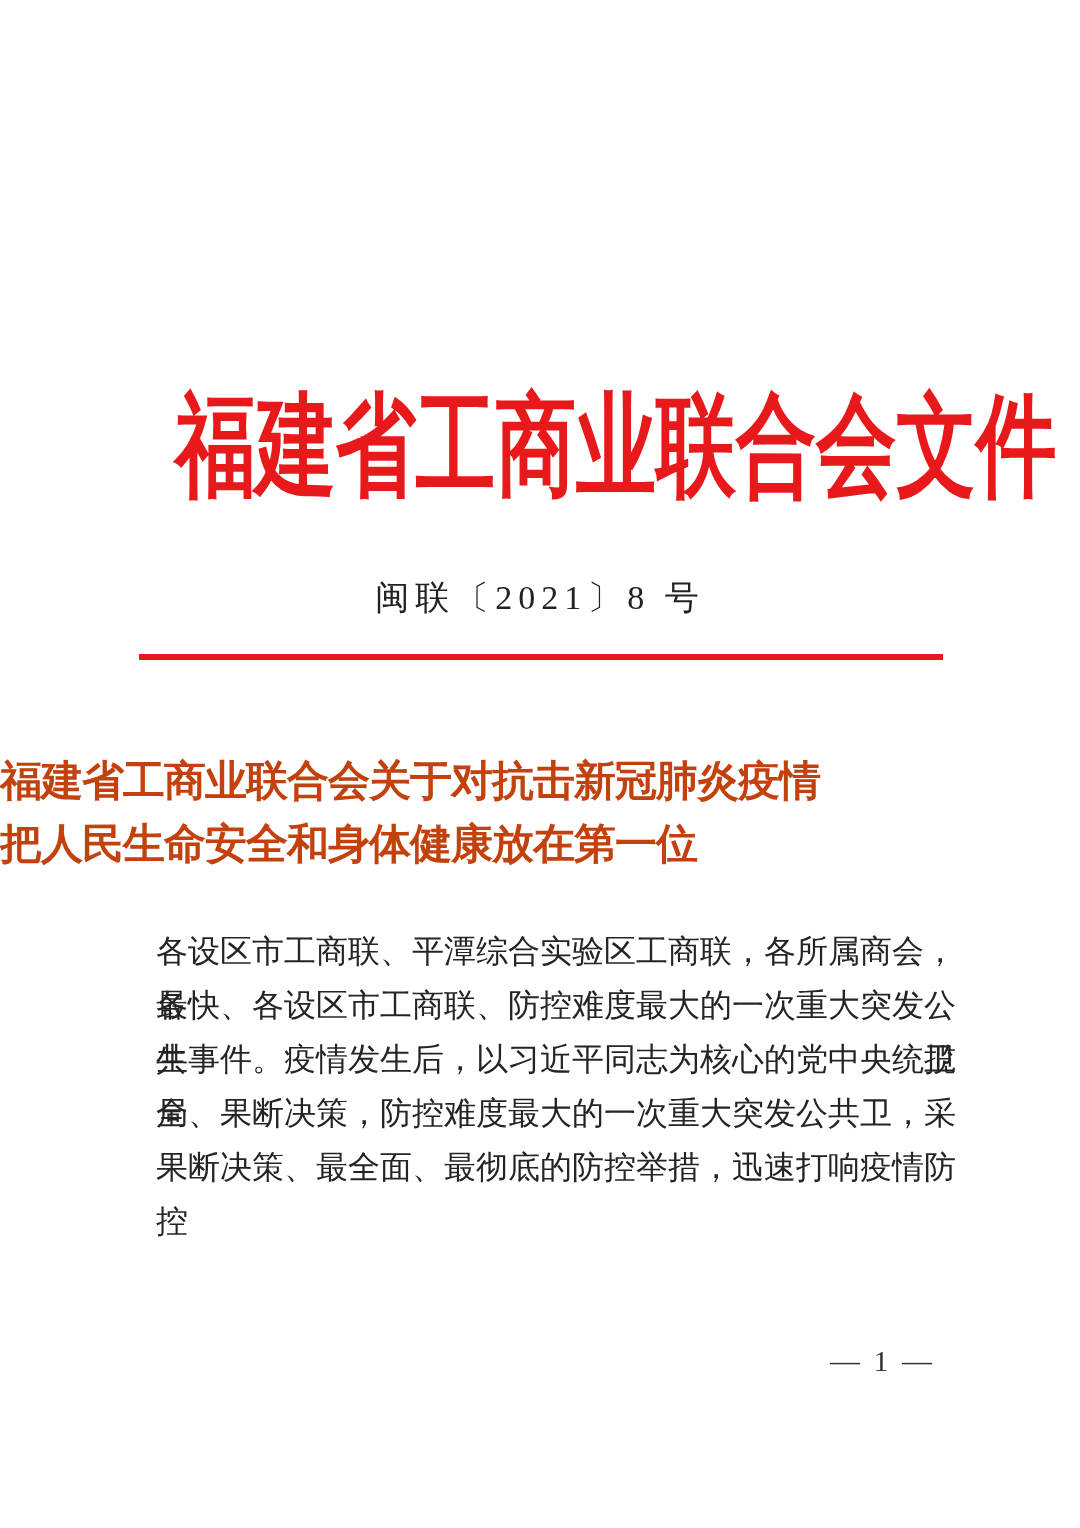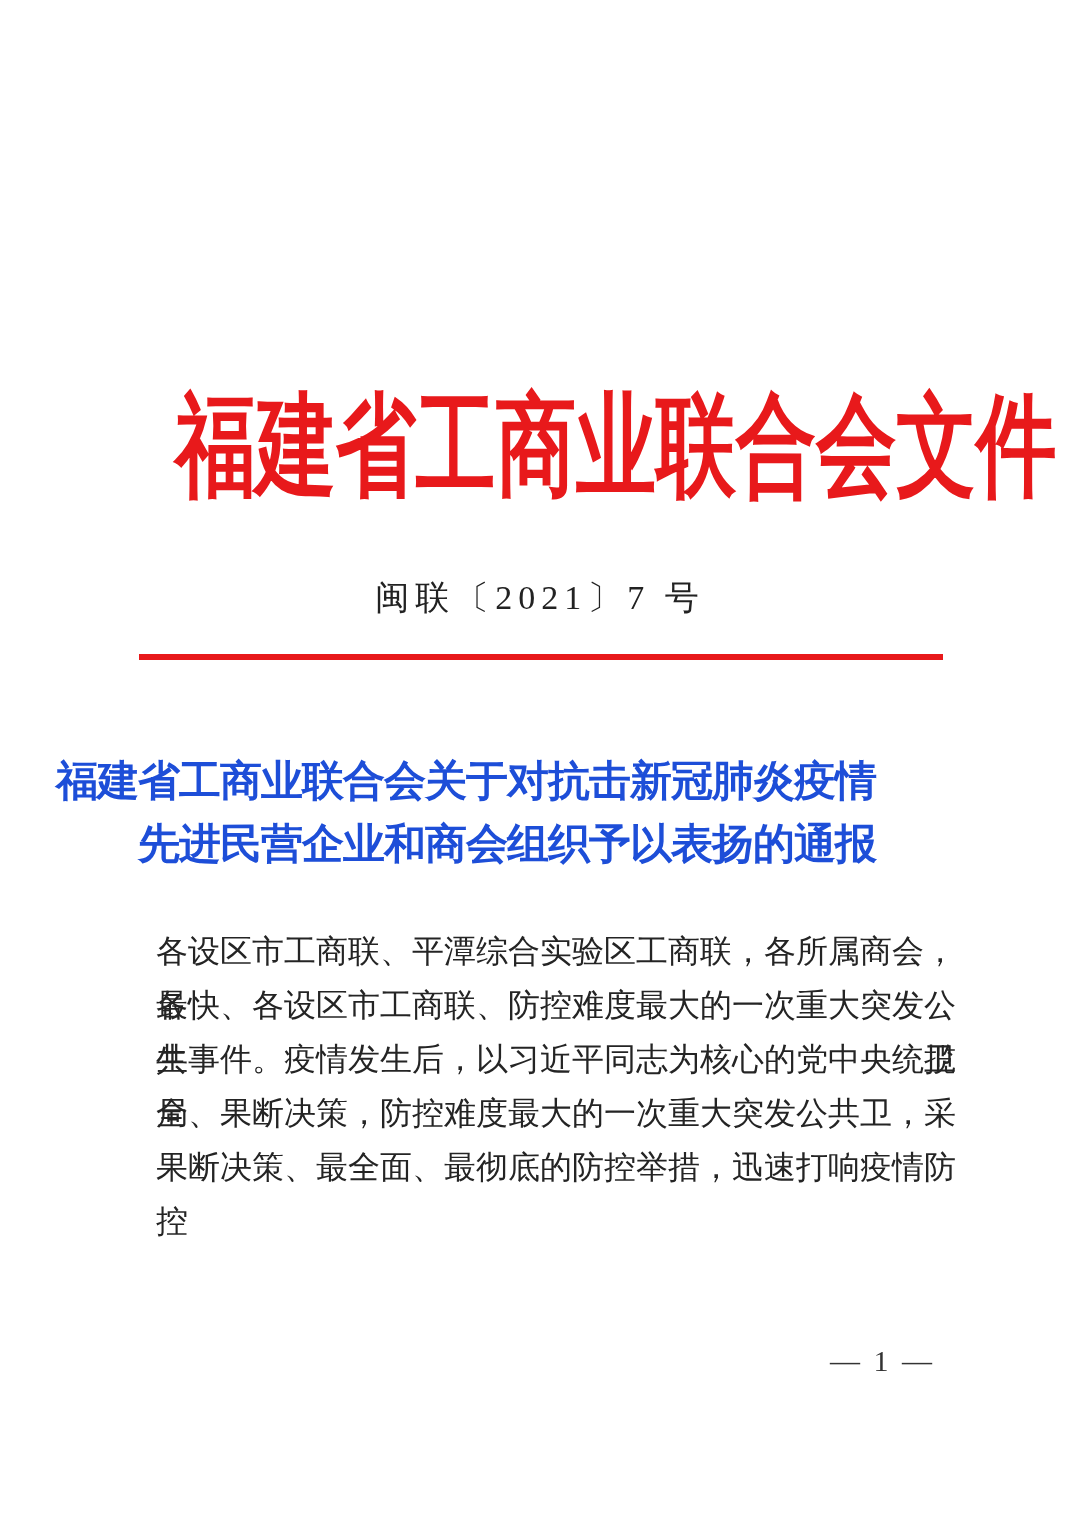--- a/index.html
+++ b/index.html
@@ -60,23 +60,23 @@
     height: 6px;
     background: #e8191b;
   }
 
   
   .doc-title {
     position: absolute;
     top: 750px;
     left: 0;
     width: 876px;
-    text-align: right;
+    text-align: left;
     font-weight: bold;
-    color: #1d4ed8;
+    color: #c2410c;
     font-size: 42px;
     line-height: 63px;
     letter-spacing: -1px;
     white-space: nowrap;
   }
 
   
   .body-block {
     position: absolute;
     top: 924px;
@@ -111,27 +111,27 @@
 </style>
 </head>
 <body>
 
 <div class="page">
 
   <div class="letterhead">
     <span class="letterhead-inner">福建省工商业联合会文件</span>
   </div>
 
-  <div class="doc-number">闽联〔2021〕7 号</div>
+  <div class="doc-number">闽联〔2021〕8 号</div>
 
   <div class="red-rule"></div>
 
   <div class="doc-title">
     <div>福建省工商业联合会关于对抗击新冠肺炎疫情</div>
-    <div>先进民营企业和商会组织予以表扬的通报</div>
+    <div>把人民生命安全和身体健康放在第一位</div>
   </div>
 
   <div class="body-block">
     <div class="body-line j">各设区市工商联、平潭综合实验区工商联，各所属商会，各</div>
     <div class="body-line j">最快、各设区市工商联、防控难度最大的一次重大突发公共卫</div>
     <div class="body-line j">生事件。疫情发生后，以习近平同志为核心的党中央统揽全</div>
     <div class="body-line j">局、果断决策，防控难度最大的一次重大突发公共卫，采</div>
     <div class="body-line j">果断决策、最全面、最彻底的防控举措，迅速打响疫情防控</div>
   </div>
 

